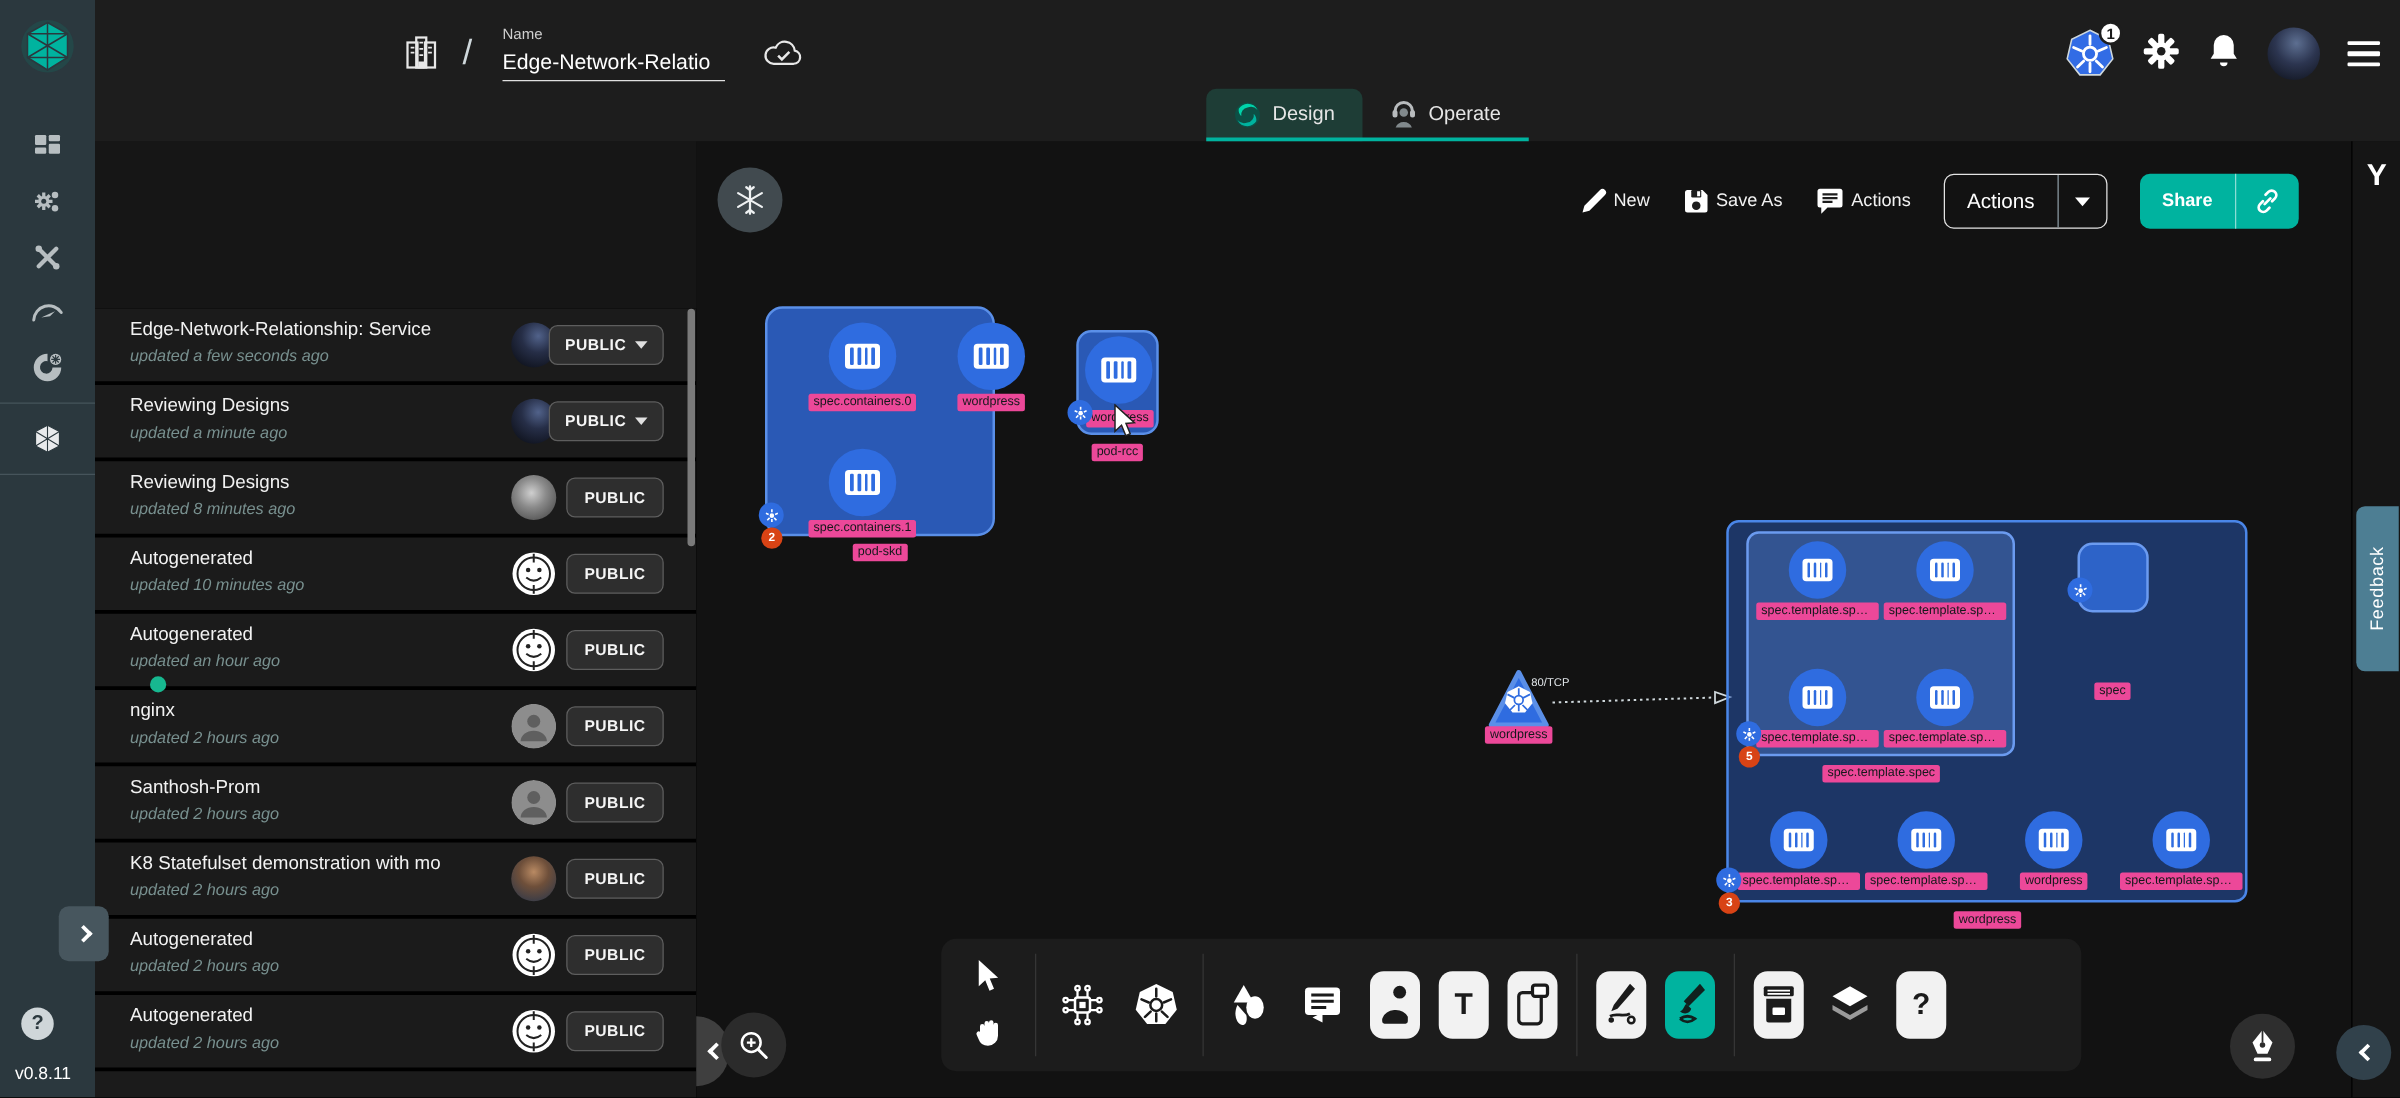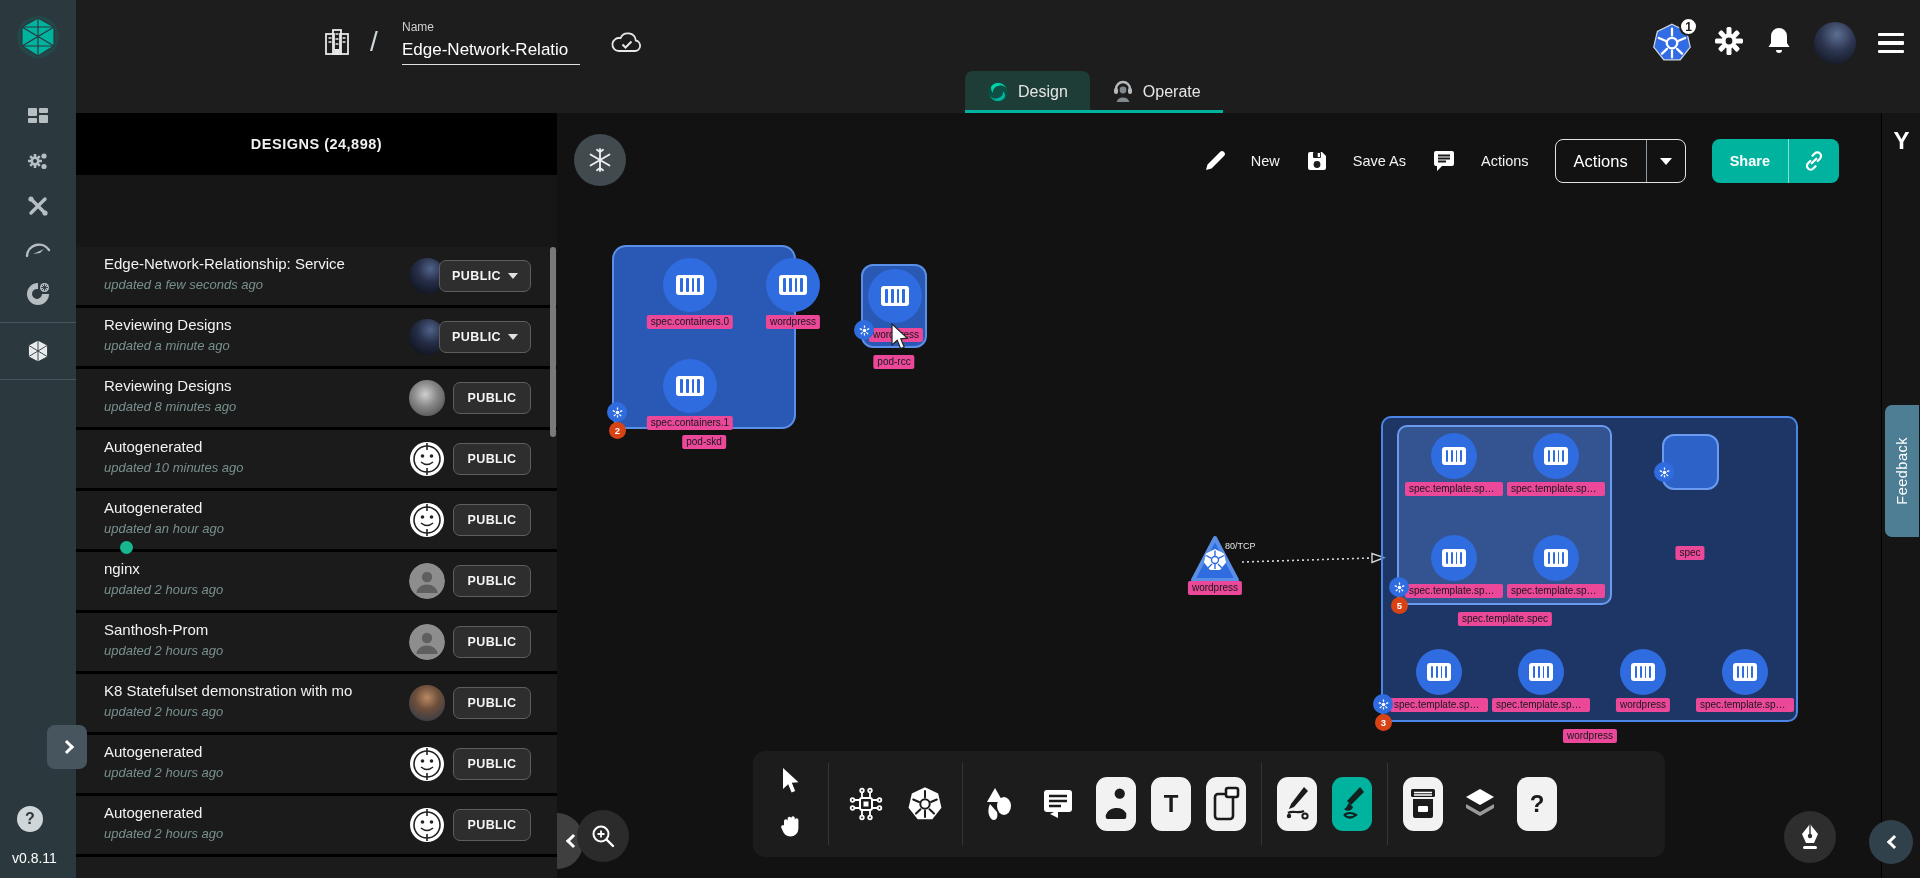--- a/index.html
+++ b/index.html
@@ -80,21 +80,21 @@
              border-top:6px solid #e0e0e0;display:none;}
   .has-menu .vis-caret{display:block;}
   .list-scrollbar{position:absolute;right:1px;top:134px;width:6px;height:190px;background:#7a7a7a;border-radius:3px;}
   .presence-dot{position:absolute;left:44px;top:428px;width:13px;height:13px;border-radius:50%;background:#17b890;}
 
   
   .canvas{position:absolute;left:557px;top:113px;width:1324px;height:765px;background:#121212;}
   .snowflake-btn{position:absolute;left:17px;top:21px;width:52px;height:52px;border-radius:50%;
                  background:#414a4f;display:flex;align-items:center;justify-content:center;}
   .action-bar{position:absolute;top:26px;right:42px;display:flex;align-items:center;gap:26px;}
-  .abtn{display:flex;align-items:center;gap:25px;font-size:14.5px;color:#f2f2f2;cursor:pointer;}
+  .abtn{display:flex;align-items:center;gap:5px;font-size:14.5px;color:#f2f2f2;cursor:pointer;}
   .actions-btn{display:flex;align-items:stretch;border:1px solid #e3e3e3;border-radius:8px;height:44px;cursor:pointer;}
   .actions-btn .lbl{display:flex;align-items:center;padding:0 18px;font-size:16.5px;color:#fff;}
   .actions-btn .vdiv{width:1px;background:#8b9aa3;}
   .actions-btn .car{display:flex;align-items:center;padding:0 13px;}
   .car-tri{width:0;height:0;border-left:6px solid transparent;border-right:6px solid transparent;border-top:7px solid #fff;}
   .share-btn{display:flex;align-items:stretch;background:#00b39f;border-radius:8px;height:44px;cursor:pointer;}
   .share-btn .lbl{display:flex;align-items:center;padding:0 18px;font-size:14.5px;font-weight:bold;color:#fff;}
   .share-btn .vdiv{width:1px;background:rgba(255,255,255,.55);}
   .share-btn .lnk{display:flex;align-items:center;padding:0 14px;}
 
@@ -307,21 +307,20 @@
           <circle cx="11" cy="10" r="3.4" fill="#9aa4a8"></circle>
           <path d="M4.5 22 a7 7 0 0 1 13 0 z" fill="#9aa4a8"></path>
         </svg>
         <span>Operate</span>
       </div>
       <div class="tab-underline"></div>
     </div>
   </header>
 
   <aside class="panel">
-    <div class="panel-title">DESIGNS (24,898)</div>
     <div class="dlist">
     <div class="ditem">
       <div class="dname">Edge-Network-Relationship: Service</div>
       <div class="dupd">updated a few seconds ago</div>
       <div class="avatar av-photo-dark">
         
         
       </div>
       <button class="vis-badge has-menu">
         <span>PUBLIC</span>

